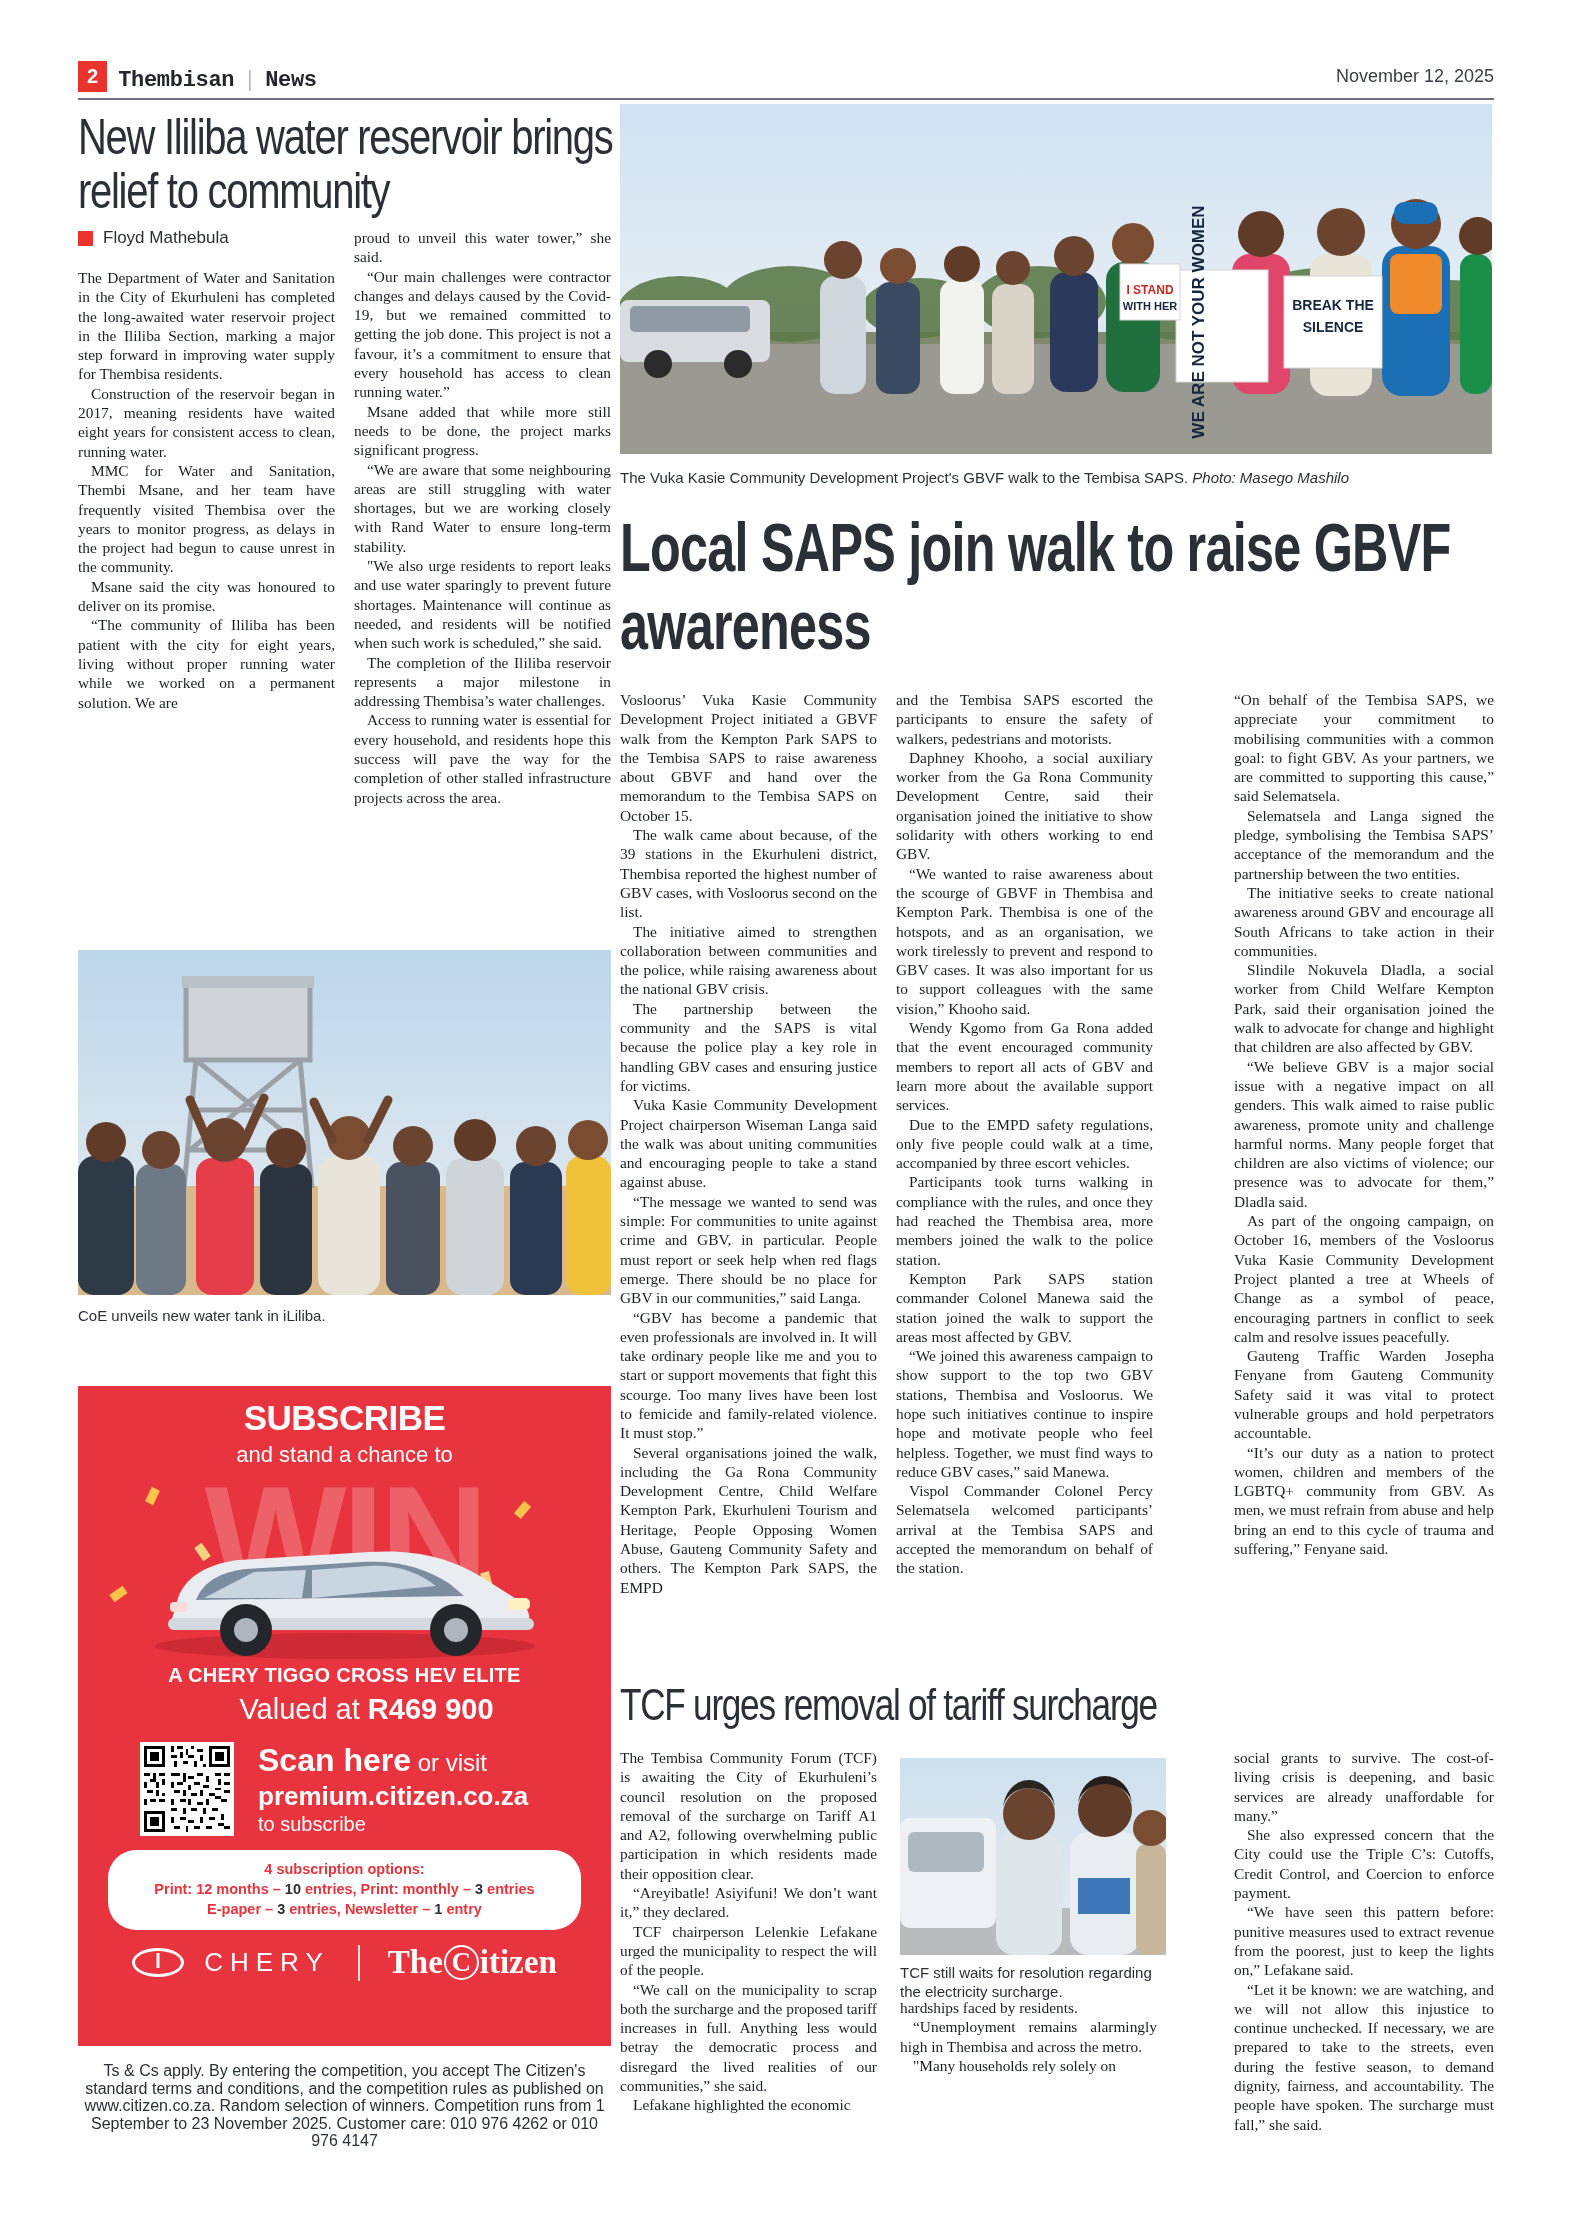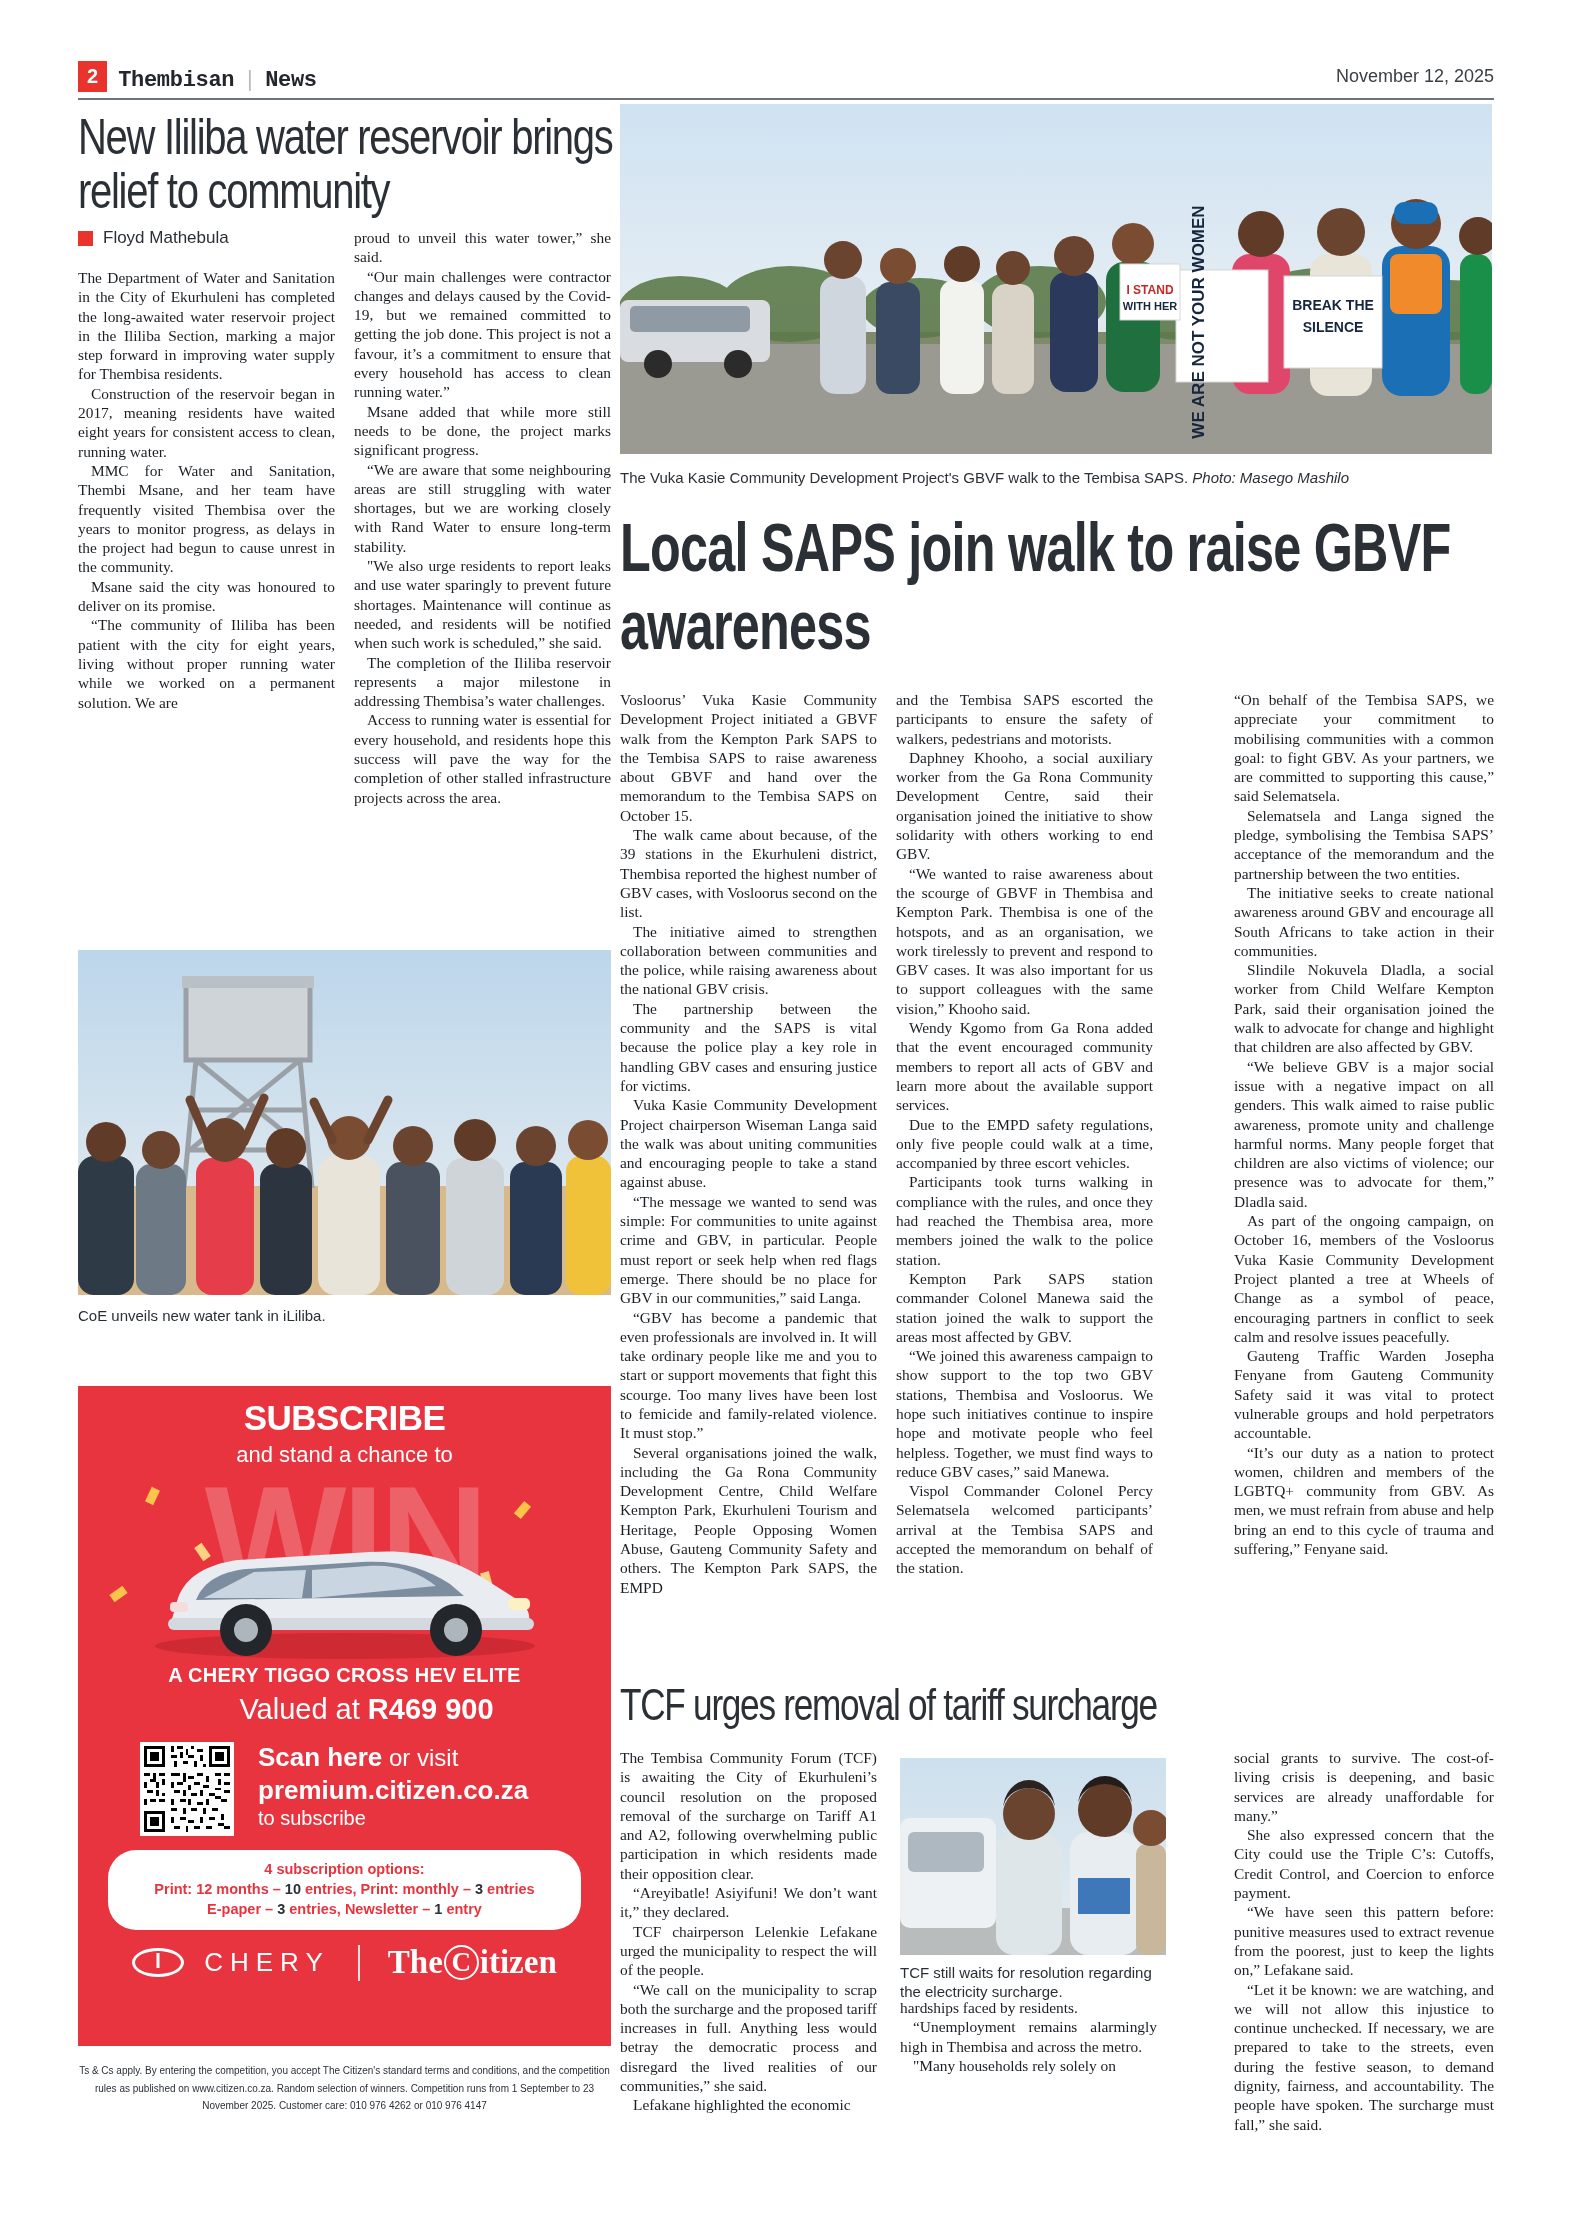--- a/index.html
+++ b/index.html
@@ -88,42 +88,42 @@
   .ad-model{font-family:"Liberation Sans",sans-serif;font-weight:700;color:#fff;
     font-size:20px;text-align:center;letter-spacing:.3px;}
   .ad-val{font-family:"Liberation Sans",sans-serif;color:#fff;font-size:29px;
     text-align:center;margin-top:6px;padding-left:44px;}
   .ad-val b{font-weight:700;}
   .ad-scanrow{display:flex;align-items:flex-start;gap:24px;margin:16px 0 0 62px;}
   .qr{width:94px;height:94px;background:#fff;padding:4px;box-sizing:border-box;}
   .qr svg{display:block;}
   .ad-scan-txt{color:#fff;font-family:"Liberation Sans",sans-serif;}
   .ad-scan-txt .l1{font-size:24px;}
-  .ad-scan-txt .l1 b{font-weight:700;font-size:26px;}
+  .ad-scan-txt .l1 b{font-weight:700;font-size:32px;}
   .ad-scan-txt .l2{font-weight:700;font-size:26px;margin-top:2px;}
   .ad-scan-txt .l3{font-size:20px;margin-top:1px;}
   .ad-options{margin:14px 30px 0;background:#fff;border-radius:28px;
     padding:9px 10px 11px;text-align:center;font-family:"Liberation Sans",sans-serif;
     font-size:14.5px;line-height:20px;color:#e8343f;font-weight:700;}
   .ad-options .w{color:#2b3037;}
   .ad-logos{display:flex;align-items:center;justify-content:center;gap:28px;margin-top:14px;}
   .chery{color:#fff;font-family:"Liberation Sans",sans-serif;font-size:26px;
     letter-spacing:7px;display:flex;align-items:center;gap:20px;}
   .chery .oval{width:46px;height:23px;border:3px solid #fff;border-radius:50%;
     position:relative;}
   .chery .oval::after{content:"";position:absolute;left:50%;top:2px;width:3px;height:15px;
     background:#fff;transform:translateX(-50%) ;}
   .vbar{width:2px;height:36px;background:#fff;opacity:.85;}
   .citizen{color:#fff;font-family:"Liberation Serif",serif;font-weight:700;font-size:33px;
     display:flex;align-items:center;}
   .citizen .ring{display:inline-flex;align-items:center;justify-content:center;
     width:31px;height:31px;border:2px solid #fff;border-radius:50%;font-size:27px;
     margin:0 1px;}
   #ad-terms{position:absolute;left:78px;top:2062px;width:533px;text-align:center;
-    font-family:"Liberation Sans",sans-serif;font-size:10px;line-height:17.5px;
+    font-family:"Liberation Sans",sans-serif;font-size:16px;line-height:17.5px;
     color:#2b3037;}
 </style>
 </head>
 <body>
 
 <div class="page">
 
   <div class="masthead">
     <div class="mast-left">
       <span class="pagenum">2</span>

